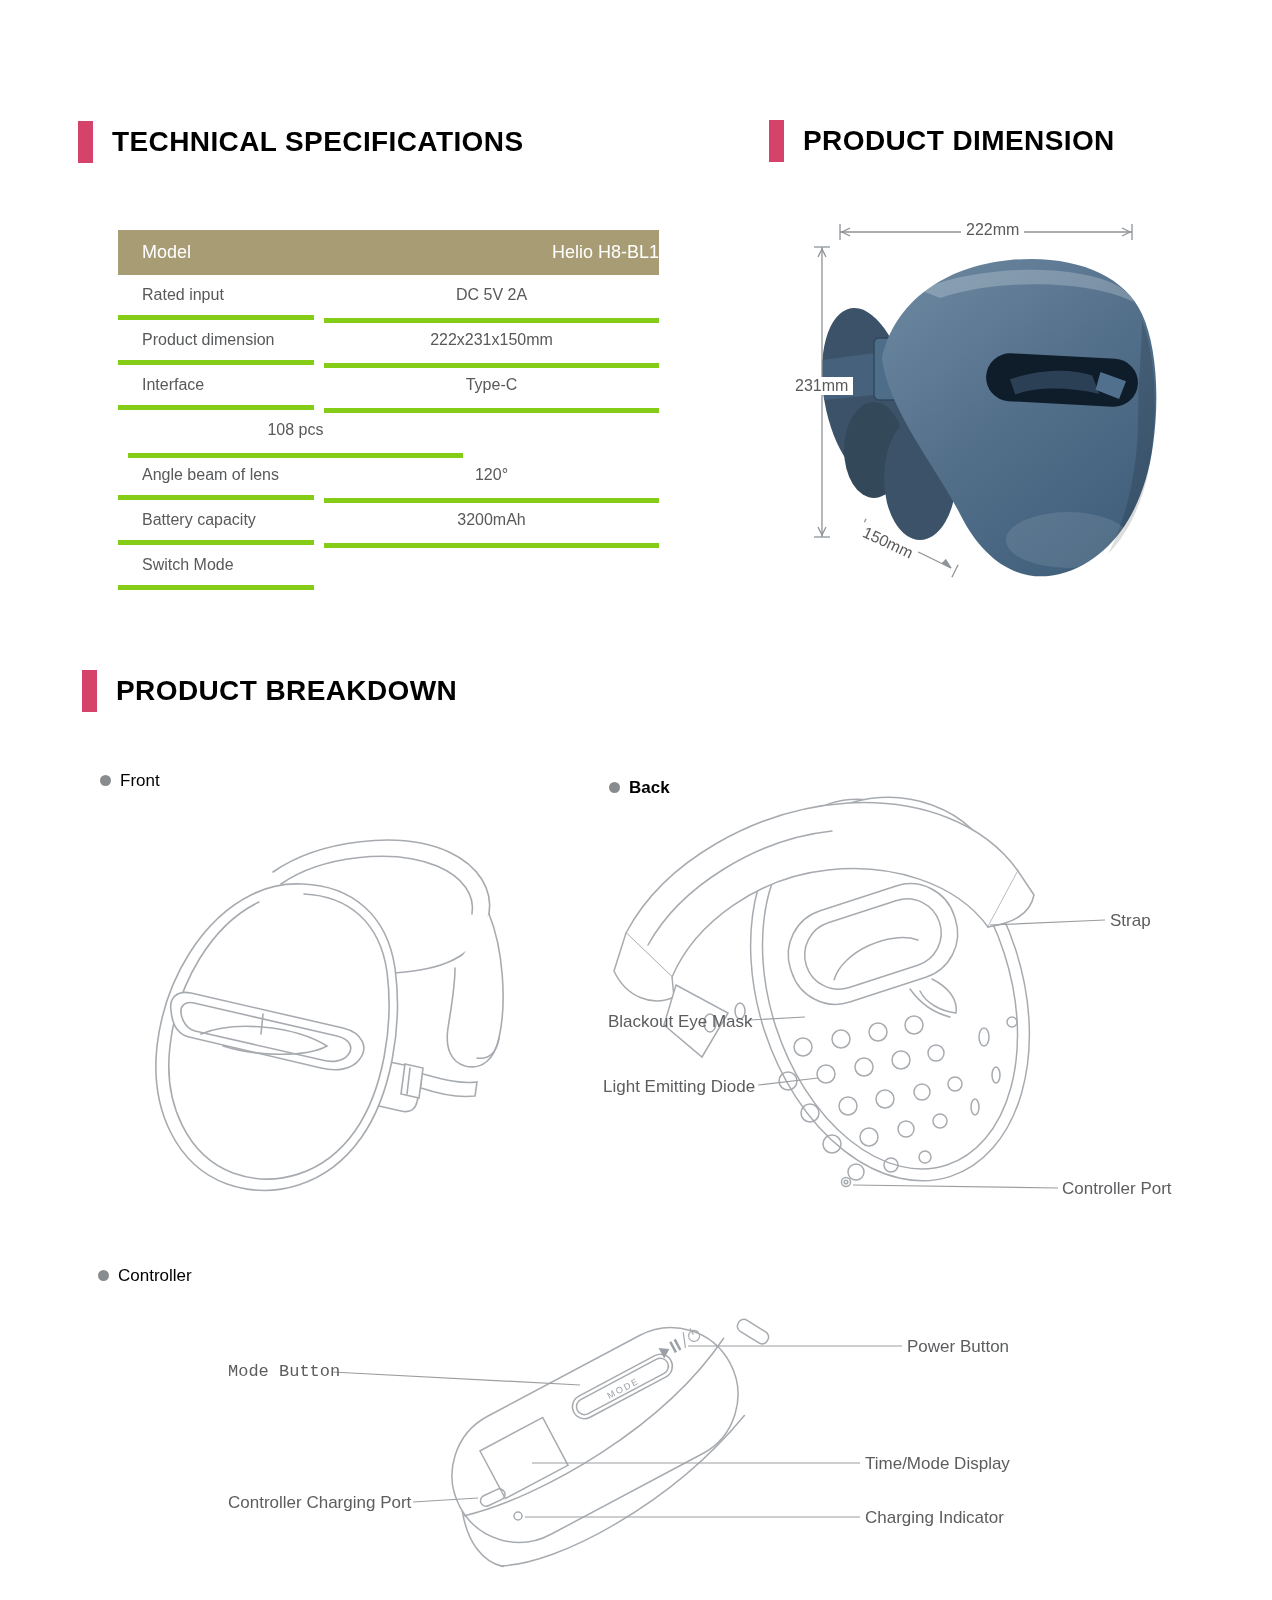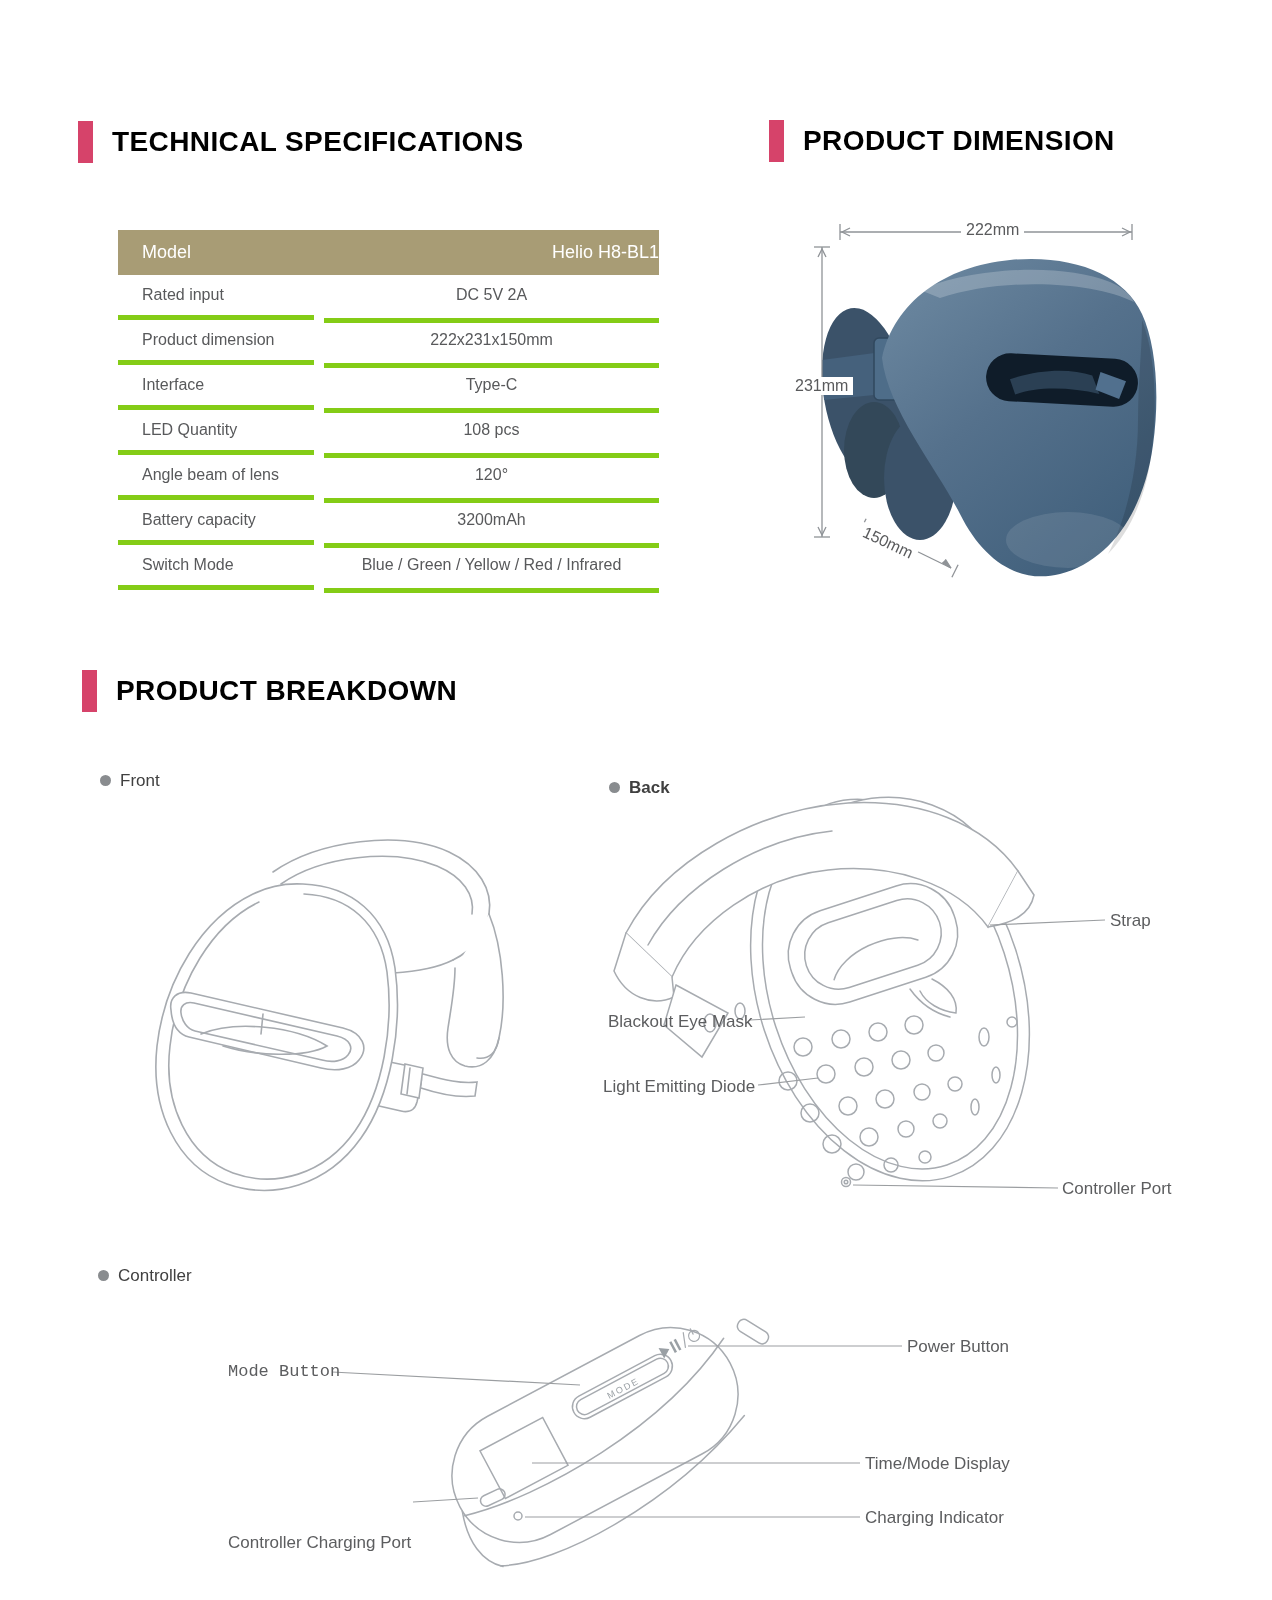--- a/index.html
+++ b/index.html
@@ -13,21 +13,21 @@
   
   .spec-table{position:absolute;left:118px;top:230px;width:541px;font-size:16px;}
   .tr{display:flex;align-items:center;height:45px;}
   .th{background:#a89c75;color:#ffffff;font-size:18px;}
   .c1{width:196px;padding-left:24px;box-sizing:border-box;flex:0 0 auto;}
   .gap{width:10px;flex:0 0 auto;height:100%;}
   .c2{width:335px;text-align:right;flex:0 0 auto;}
   .tr.row .c1,.tr.row .c2{border-bottom:5px solid #84cc16;height:100%;display:flex;align-items:center;}
   .tr.row .c2{justify-content:center;}
   
-  .view-label{position:absolute;font-size:17px;font-weight:500;color:#404040;white-space:nowrap;}
+  .view-label{position:absolute;font-size:17px;font-weight:500;color:#000000;white-space:nowrap;}
   .bullet{position:absolute;width:11px;height:11px;border-radius:50%;background:#898c8f;}
   .callout{position:absolute;font-size:17px;color:#5c5d5f;white-space:nowrap;}
   .dim-label{position:absolute;font-size:16px;color:#595a5c;background:#fff;padding:0 5px;white-space:nowrap;}
   svg{display:block;}
 </style>
 </head>
 <body>
 
 <div class="page">
 
@@ -56,38 +56,36 @@
       <div class="c1">Product dimension</div>
         <div class="gap"></div>
       <div class="c2">222x231x150mm</div>
     </div>
     <div class="tr row">
       <div class="c1">Interface</div>
         <div class="gap"></div>
       <div class="c2">Type-C</div>
     </div>
     <div class="tr row">
-      <div class="c1">LED Quantity</div>
         <div class="gap"></div>
       <div class="c2">108 pcs</div>
     </div>
     <div class="tr row">
       <div class="c1">Angle beam of lens</div>
         <div class="gap"></div>
       <div class="c2">120°</div>
     </div>
     <div class="tr row">
       <div class="c1">Battery capacity</div>
         <div class="gap"></div>
       <div class="c2">3200mAh</div>
     </div>
     <div class="tr row">
       <div class="c1">Switch Mode</div>
         <div class="gap"></div>
-      <div class="c2">Blue / Green / Yellow /  Red / Infrared</div>
     </div>
   </div>
 
   <div class="abs" style="left:770px;top:210px;width:400px;height:395px;">
     <svg width="400" height="395" viewBox="0 0 400 395">
       <defs>
         <linearGradient id="mg" x1="0" y1="0" x2="0.7" y2="1">
           <stop offset="0" stop-color="#6f8ba3"></stop>
             <stop offset="0.5" stop-color="#55718c"></stop>
             <stop offset="1" stop-color="#41607c"></stop>
@@ -285,17 +283,17 @@
         <line x1="152" y1="92" x2="400" y2="105"></line>
         <line x1="508" y1="66" x2="722" y2="66"></line>
         <line x1="352" y1="183" x2="680" y2="183"></line>
         <line x1="233" y1="222" x2="298" y2="218"></line>
         <line x1="345" y1="237" x2="680" y2="237"></line>
       </g>
     </svg>
     <span class="callout" style="left:48px;top:82px;font-family:Liberation Mono, monospace;">Mode Button</span>
     <span class="callout" style="left:727px;top:57px;">Power Button</span>
     <span class="callout" style="left:685px;top:174px;">Time/Mode Display</span>
-    <span class="callout" style="left:48px;top:213px;margin-top:40px;">Controller Charging Port</span>
+    <span class="callout" style="left:48px;top:213px;">Controller Charging Port</span>
     <span class="callout" style="left:685px;top:228px;">Charging Indicator</span>
   </div>
 
 </div>
 
 </body></html>

